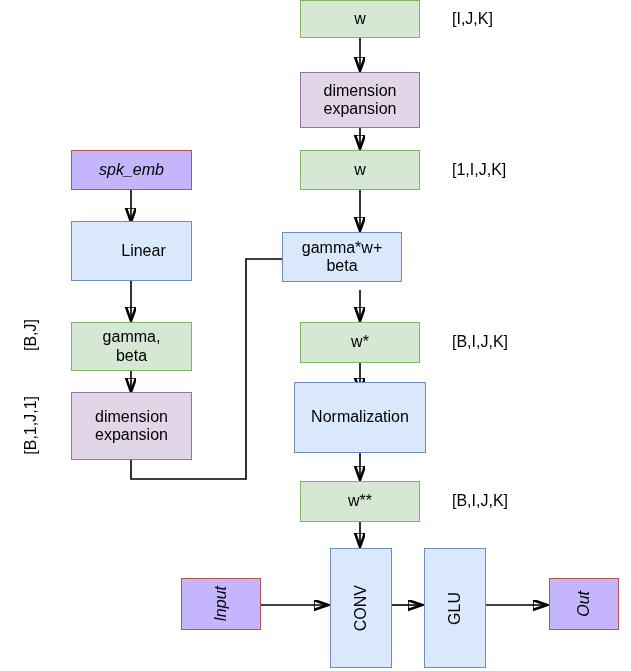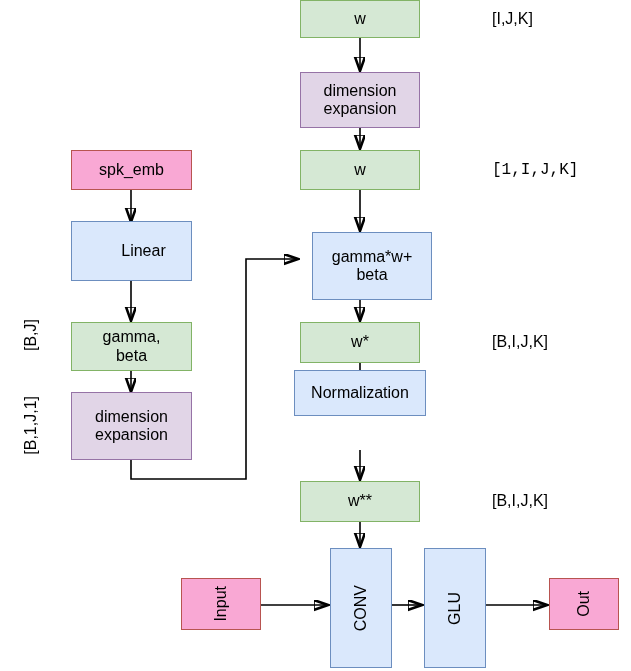--- a/index.html
+++ b/index.html
@@ -39,36 +39,36 @@
   }
   .blue {
     background: #dae8fc;
     border-color: #6c8ebf;
   }
   .purple {
     background: #e1d5e7;
     border-color: #9673a6;
   }
   .red {
-    background: #f9a8d4;
+    background: #c4b5fd;
     border-color: #b85450;
+    font-style: italic;
   }
   .rounded {
     border-radius: 0;
   }
   .vtext {
     writing-mode: vertical-rl;
     transform: rotate(180deg);
   }
   .dimlabel {
     position: absolute;
     font-size: 16px;
     color: #000000;
     white-space: nowrap;
-    margin-left: 40px;
   }
   .vlabel {
     position: absolute;
     font-size: 16px;
     color: #000000;
     white-space: nowrap;
     writing-mode: vertical-rl;
     transform: rotate(180deg);
   }
   svg.edges {
@@ -116,26 +116,26 @@
     <line x1="486" y1="605" x2="546" y2="605" marker-end="url(#arrow)"></line>
   </svg>
 
   <div class="node green" style="left:300px; top:0px; width:120px; height:38px;">w</div>
 
   <div class="node purple rounded" style="left:300px; top:72px; width:120px; height:56px;">dimension
 expansion</div>
 
   <div class="node green" style="left:300px; top:150px; width:120px; height:40px;">w</div>
 
-  <div class="node blue rounded" style="left:312px; top:232px; width:120px; height:68px;">gamma*w+
+  <div class="node blue rounded" style="left:282px; top:232px; width:120px; height:50px;">gamma*w+
 beta</div>
 
   <div class="node green" style="left:300px; top:322px; width:120px; height:41px;">w*</div>
 
-  <div class="node blue rounded" style="left:294px; top:370px; width:132px; height:46px;">Normalization</div>
+  <div class="node blue rounded" style="left:294px; top:382px; width:132px; height:71px;">Normalization</div>
 
   <div class="node green" style="left:300px; top:481px; width:120px; height:41px;">w**</div>
 
   <div class="node red" style="left:71px; top:150px; width:121px; height:40px;">spk_emb</div>
 
   <div class="node blue rounded" style="left:71px; top:221px; width:121px; height:60px;padding-left:24px;">Linear</div>
 
   <div class="node green" style="left:71px; top:322px; width:121px; height:49px;text-align:center;">gamma,
 beta</div>
 
@@ -153,21 +153,21 @@
   <div class="node blue rounded" style="left:424px; top:548px; width:62px; height:120px;">
     <span class="vtext">GLU</span>
   </div>
 
   <div class="node red" style="left:549px; top:578px; width:70px; height:52px;">
     <span class="vtext">Out</span>
   </div>
 
   <div class="dimlabel" style="left:452px; top:10px;">[I,J,K]</div>
 
-  <div class="dimlabel" style="left:452px; top:161px;font-family:Liberation Mono, monospace;">[1,I,J,K]</div>
+  <div class="dimlabel" style="left:452px; top:161px;">[1,I,J,K]</div>
 
   <div class="dimlabel" style="left:452px; top:333px;">[B,I,J,K]</div>
 
   <div class="dimlabel" style="left:452px; top:492px;">[B,I,J,K]</div>
 
   <div class="vlabel" style="left:22px; top:319px;">[B,J]</div>
 
   <div class="vlabel" style="left:22px; top:396px;">[B,1,J,1]</div>
 
 </div>

